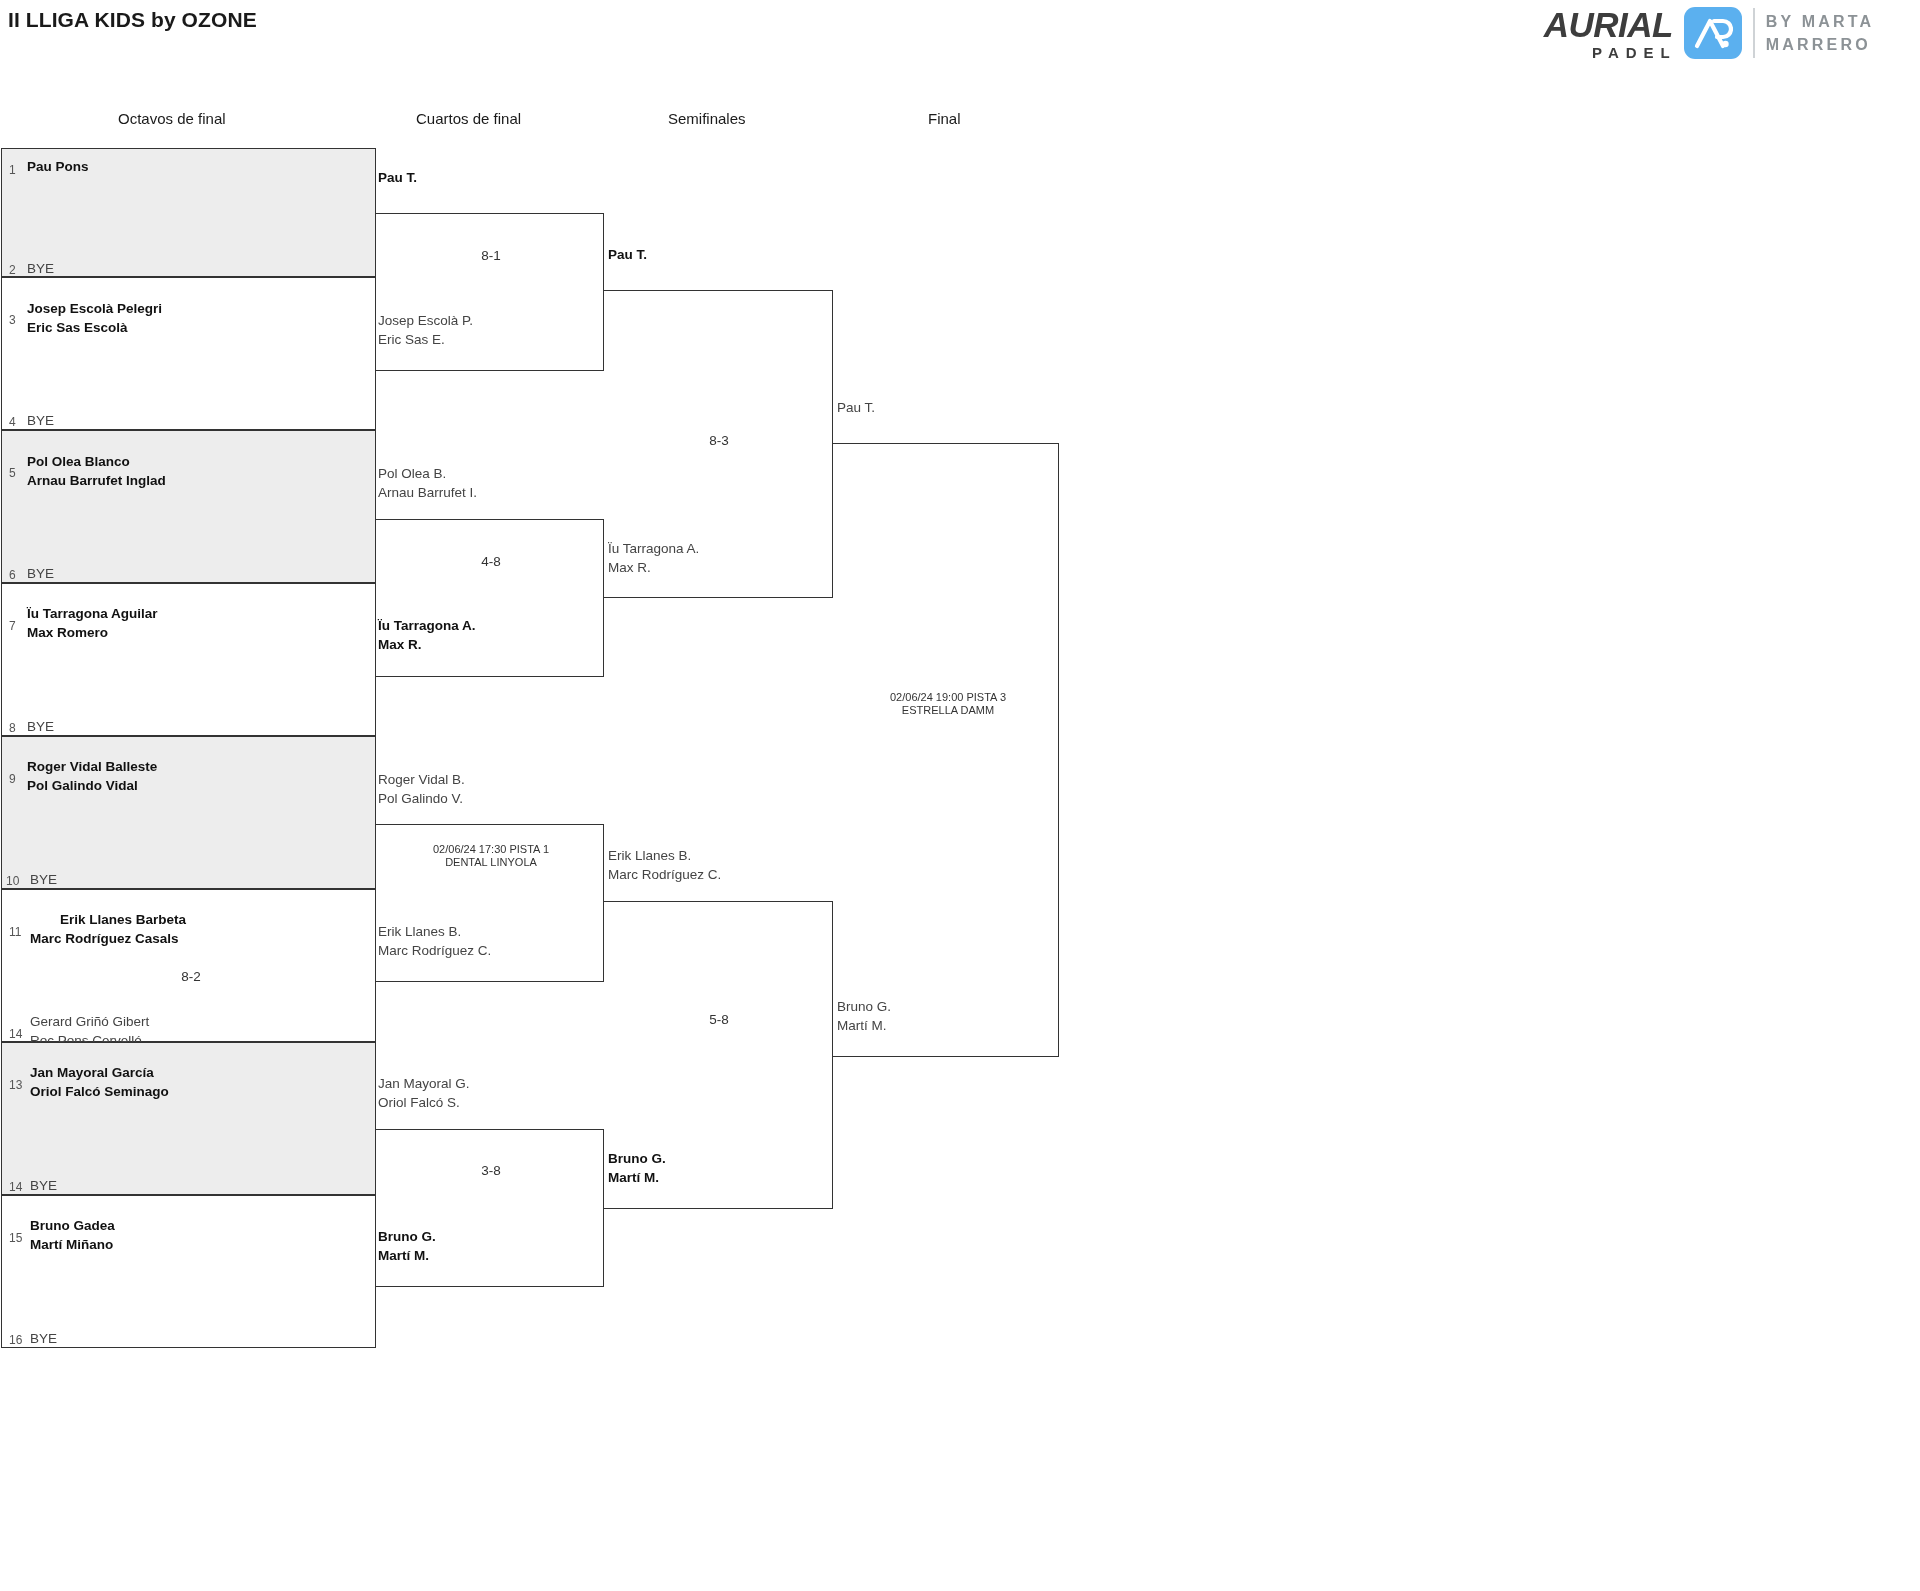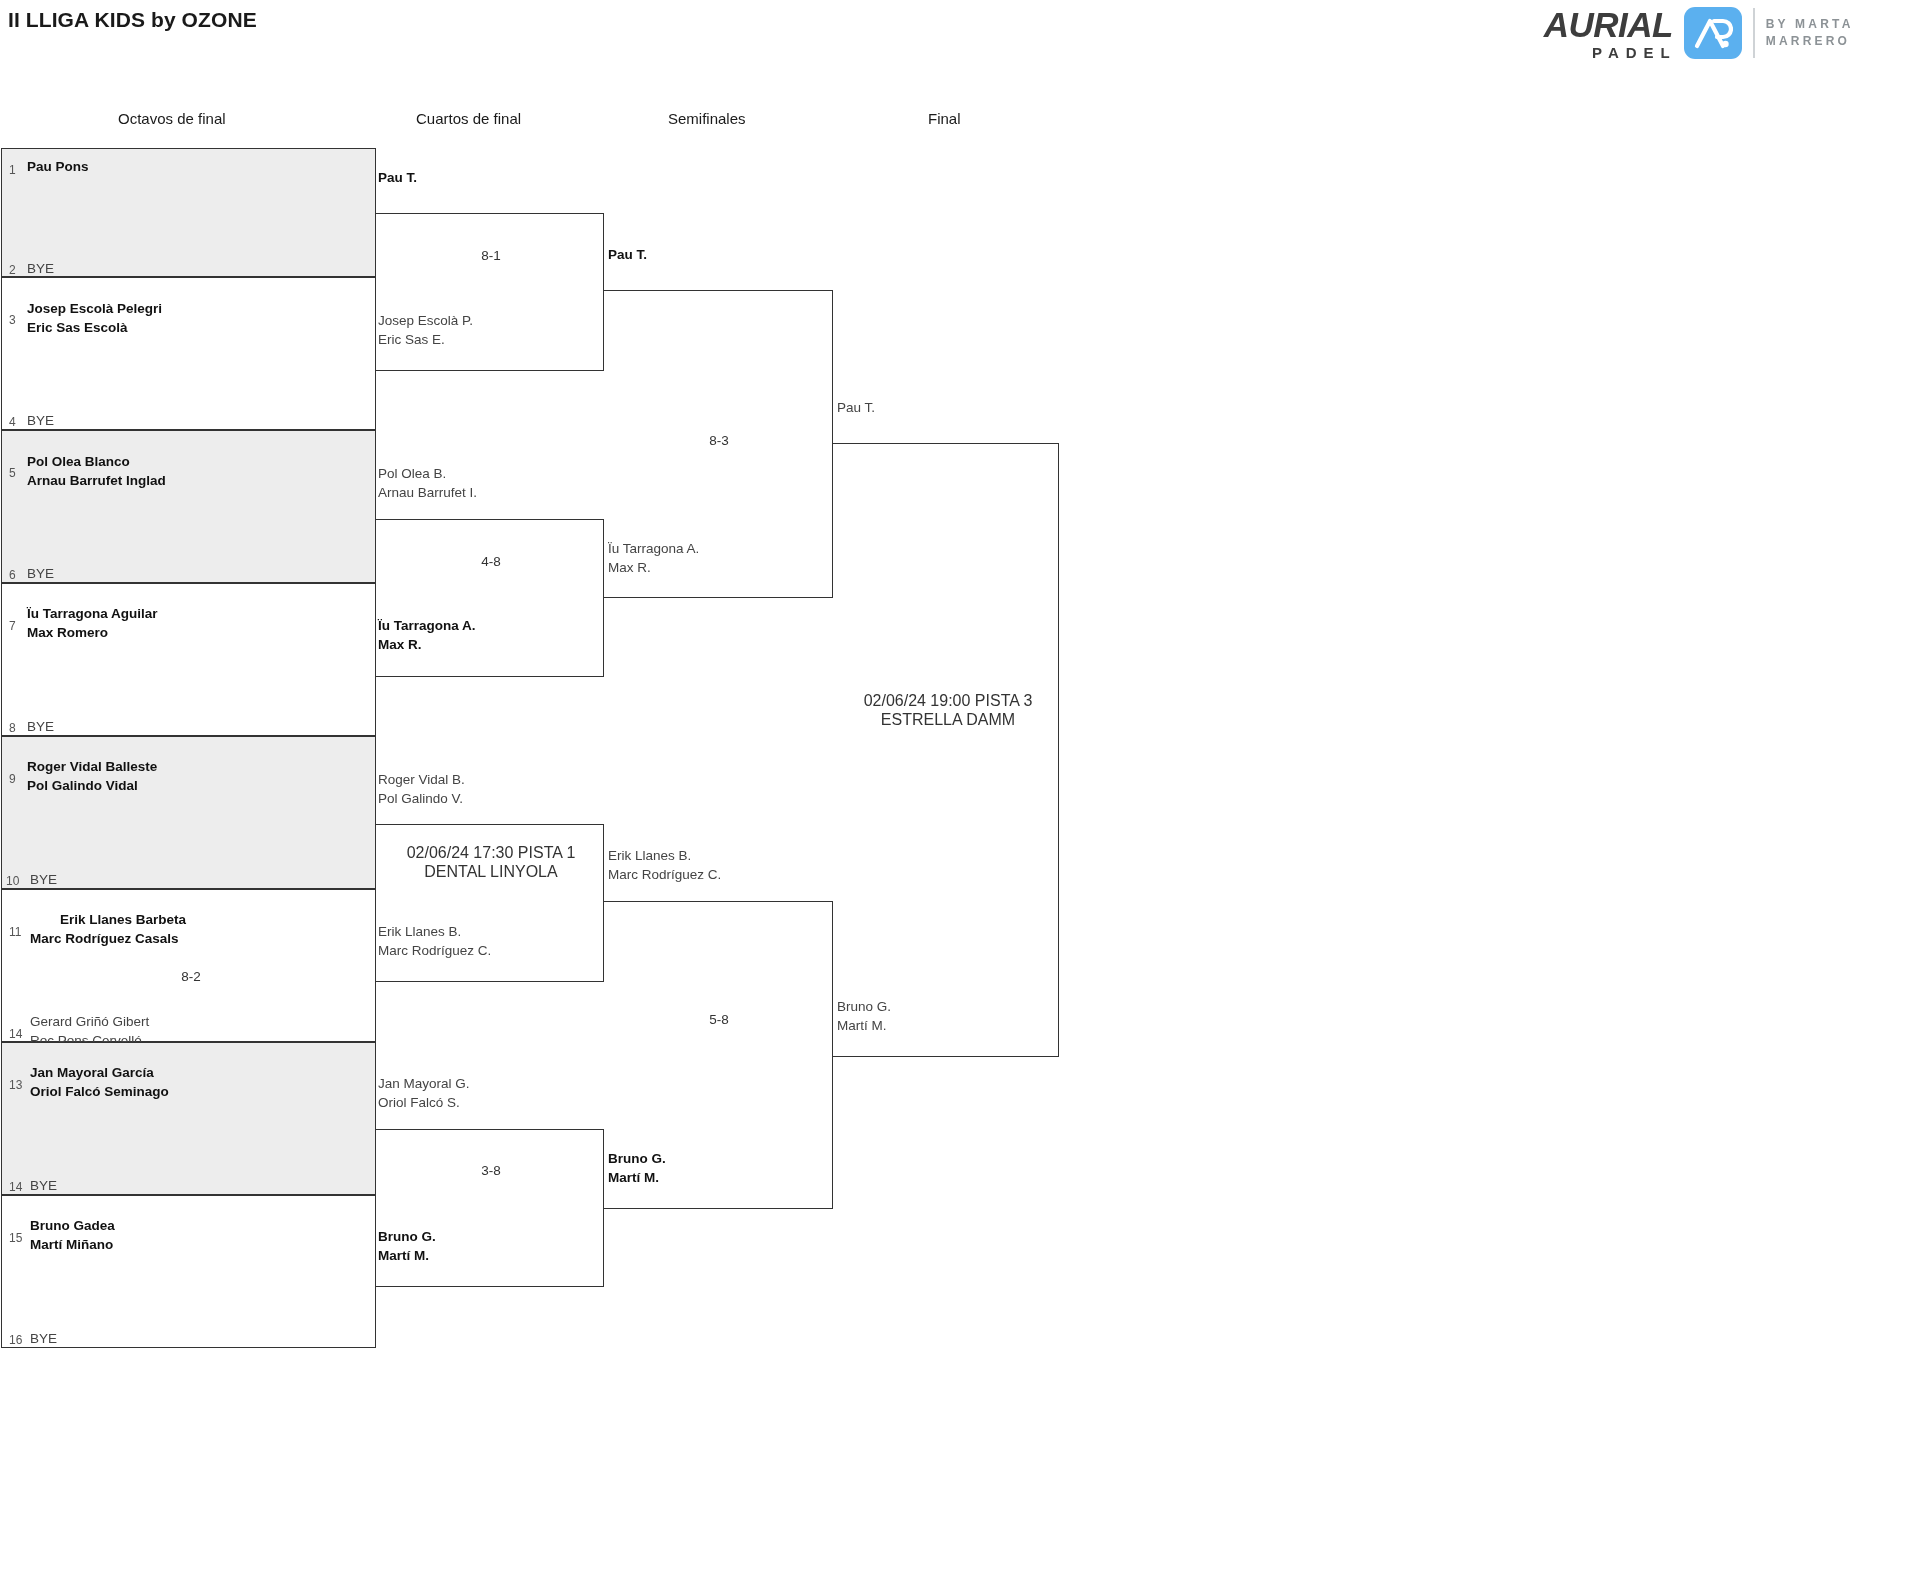--- a/index.html
+++ b/index.html
@@ -15,34 +15,34 @@
   .title-line{font-size:21px;font-weight:bold;letter-spacing:.1px;line-height:1.32;white-space:nowrap;}
 
   
   .logo{position:absolute;left:1540px;top:4px;width:372px;height:58px;display:flex;align-items:center;}
   .logo-word{display:flex;flex-direction:column;align-items:center;line-height:1;}
   .logo-aurial{font-size:35px;font-weight:bold;font-style:italic;letter-spacing:-.5px;color:#3d3d3d;}
   .logo-padel{font-size:15px;font-weight:bold;letter-spacing:7px;color:#3d3d3d;margin-top:3px;margin-left:52px;}
   .logo-mark{width:58px;height:52px;border-radius:11px;background:#5bb0ef;margin-left:7px;
              display:flex;align-items:center;justify-content:center;}
   .logo-div{width:2px;height:50px;background:#cfd3d6;margin-left:11px;}
-  .logo-by{margin-left:11px;line-height:1.45;color:#8c9296;font-size:12px;font-weight:bold;letter-spacing:3.2px;}
+  .logo-by{margin-left:11px;line-height:1.45;color:#8c9296;font-size:16px;font-weight:bold;letter-spacing:3.2px;}
 
   
   .round-hd{position:absolute;font-size:15px;white-space:nowrap;}
 
   
   .r1box{position:absolute;box-sizing:border-box;border:1px solid #333;}
   .r1box.shaded{background:#ededed;}
   .seed{position:absolute;font-size:12px;color:#555;}
   .pname{position:absolute;font-size:13.5px;line-height:1.19;white-space:nowrap;}
   .pname.win{font-weight:bold;color:#111;}
   .pname.lose{color:#444;}
   .score{position:absolute;font-size:13.5px;color:#333;text-align:center;white-space:nowrap;}
-  .sched{position:absolute;font-size:16px;color:#333;text-align:center;line-height:1.2;white-space:nowrap;}
+  .sched{position:absolute;font-size:11px;color:#333;text-align:center;line-height:1.2;white-space:nowrap;}
   .hl{position:absolute;background:#333;height:1px;}
   .vl{position:absolute;background:#333;width:1px;}
 </style>
 </head>
 <body>
 
 <div class="stage">
 
   <div class="title-block">
     <div class="title-line">II LLIGA KIDS by OZONE</div>

